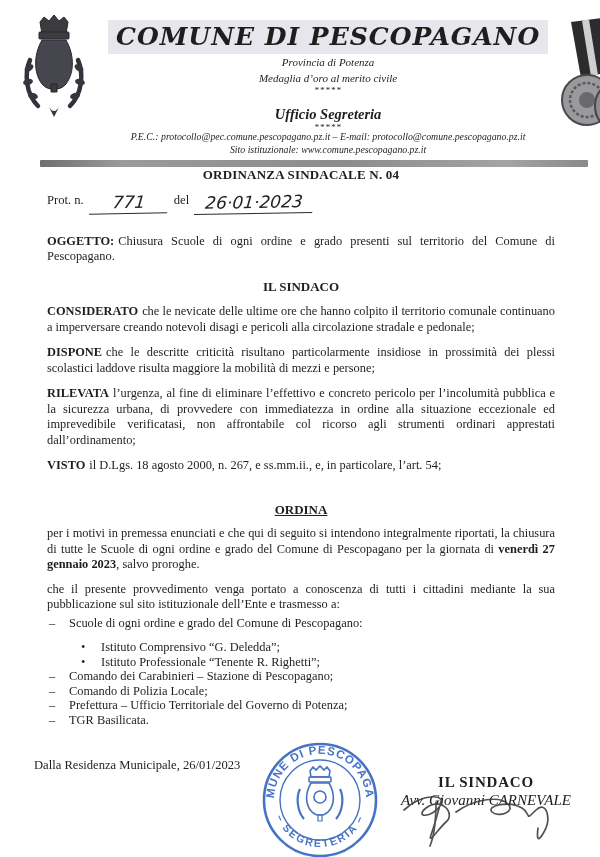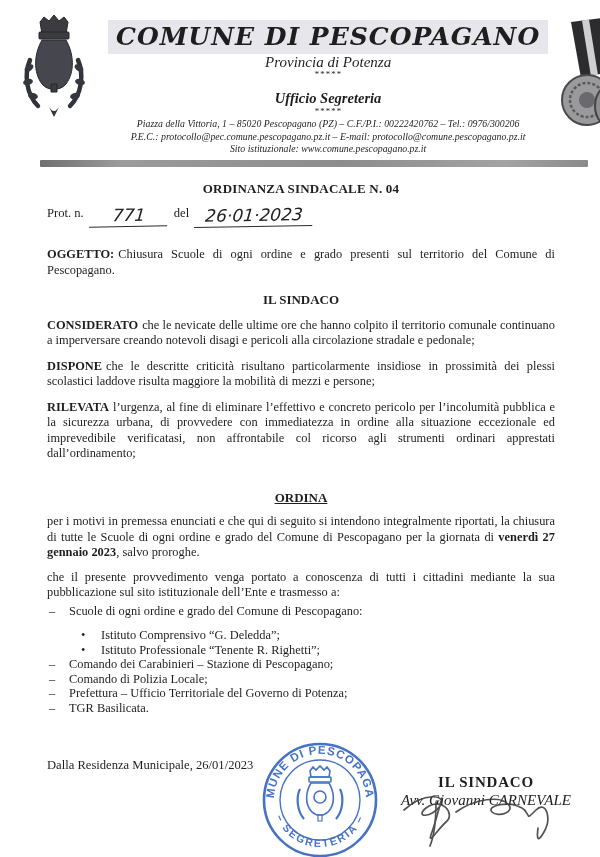--- a/index.html
+++ b/index.html
@@ -25,35 +25,35 @@
     margin-top: 14px;
     padding: 2px 8px 3px;
     background: #e6e6ec;
     font-family: "DejaVu Serif", serif;
     font-weight: bold;
     font-style: italic;
     font-size: 25px;
     letter-spacing: 1px;
     white-space: nowrap;
   }
-  .head-sub { font-size: 15px; line-height: 16px; }
+  .head-sub { font-size: 11px; line-height: 16px; }
   .head-stars { font-size: 9px; line-height: 8px; letter-spacing: 1px; }
   .head-office { font-size: 14.5px; font-weight: bold; line-height: 17px; margin-top: 12px; }
   .head-addr { font-size: 9.8px; line-height: 12.5px; }
   .head-addr.first { margin-top: 3px; }
   .divider-bar {
     height: 7px;
     margin: 4px 12px 0 40px;
     background: linear-gradient(90deg, #6f6f6f, #9b9b9b 15%, #8c8c8c 55%, #a3a3a3 85%, #8a8a8a);
     border-radius: 1px;
   }
 
   
   .content { margin: 0 45px 0 47px; font-size: 12.4px; line-height: 15.5px; }
-  .doc-title { margin-top: 14px; text-align: center; font-size: 13px; font-weight: bold; letter-spacing: .2px; }
+  .doc-title { margin-top: 0; text-align: center; font-size: 13px; font-weight: bold; letter-spacing: .2px; }
   .section-heading { text-align: center; font-size: 13px; font-weight: bold; }
   .mt-lg { margin-top: 14px; }
   .mt-md { margin-top: 28px; text-decoration: underline; }
   .prot-line { margin-top: 10px; font-size: 12.6px; display: flex; gap: 6px; }
   .hand {
     display: inline-block;
     border-bottom: 1.2px solid #2a2a2a;
     text-align: center;
     font-family: "DejaVu Sans", sans-serif;
     font-style: italic;
@@ -72,21 +72,21 @@
   .b { font-weight: bold; }
 
   .dash-list { list-style: none; margin-top: 3px; line-height: 14.6px; }
   .dash-list > li { display: flex; gap: 10px; padding-left: 2px; flex-wrap: wrap; }
   .dash-list .marker { flex: 0 0 10px; }
   .bullet-list { list-style: none; flex: 1 1 100%; }
   .bullet-list li { display: flex; gap: 12px; padding-left: 32px; }
   .bullet-list .marker { flex: 0 0 8px; }
 
   
-  .place-date { position: absolute; left: 47px; top: 758px; font-size: 12.6px; text-align: center; }
+  .place-date { position: absolute; left: 34px; top: 758px; font-size: 12.6px; text-align: center; }
   .stamp { position: absolute; left: 252px; top: 739px; width: 136px; height: 122px; }
   .signature { position: absolute; left: 378px; top: 774px; width: 216px; text-align: center; }
   .sig-role { font-size: 15px; font-weight: bold; letter-spacing: .8px; }
   .sig-name { font-size: 15px; font-style: italic; margin-top: 1px; }
   .sig-scribble { position: absolute; left: 18px; top: 14px; pointer-events: none; }
 </style>
 </head>
 <body>
 
 <div class="page">
@@ -112,24 +112,24 @@
           <ellipse cx="62" cy="72" rx="5" ry="3" transform="rotate(15 62 72)"></ellipse>
           <ellipse cx="57" cy="86" rx="5" ry="3" transform="rotate(-15 57 86)"></ellipse>
           <path d="M30 95 C34 103 38 103 42 95 L36 107 Z"></path>
         </g>
       </svg>
     </div>
 
     <div class="head-center">
       <div><span class="muni-title">COMUNE DI PESCOPAGANO</span></div>
       <div class="head-sub">Provincia di Potenza</div>
+      <div class="head-sub">Medaglia d’oro al merito civile</div>
       <div class="head-stars">*****</div>
       <div class="head-office">Ufficio Segreteria</div>
       <div class="head-stars">*****</div>
-      <div class="head-addr first">Piazza della Vittoria, 1 – 85020 Pescopagano (PZ) – C.F./P.I.: 00222420762 – Tel.: 0976/300206</div>
       <div class="head-addr">P.E.C.: protocollo@pec.comune.pescopagano.pz.it – E-mail: protocollo@comune.pescopagano.pz.it</div>
       <div class="head-addr">Sito istituzionale: www.comune.pescopagano.pz.it</div>
     </div>
 
     <div class="medals-box">
       <svg width="96" height="122" viewBox="0 0 96 122">
         <g>
           <polygon points="16,6 46,2 54,56 26,62" fill="#2c2c2e"></polygon>
           <polygon points="27,4.5 34,3.6 43,59 36,60.5" fill="#cfcfcf"></polygon>
           <polygon points="48,8 88,14 80,68 46,60" fill="#252527"></polygon>
@@ -156,20 +156,21 @@
       <span class="hand w-date">26·01·2023</span>
     </div>
 
     <p class="para oggetto"><span class="lead">OGGETTO:</span><span>Chiusura Scuole di ogni ordine e grado presenti sul territorio del Comune di Pescopagano.</span></p>
 
     <h2 class="section-heading mt-lg">IL SINDACO</h2>
 
     <p class="para"><span class="lead">CONSIDERATO</span><span>che le nevicate delle ultime ore che hanno colpito il territorio comunale continuano a imperversare creando notevoli disagi e pericoli alla circolazione stradale e pedonale;</span></p>
     <p class="para"><span class="lead">DISPONE</span><span>che le descritte criticità risultano particolarmente insidiose in prossimità dei plessi scolastici laddove risulta maggiore la mobilità di mezzi e persone;</span></p>
     <p class="para"><span class="lead">RILEVATA</span><span>l’urgenza, al fine di eliminare l’effettivo e concreto pericolo per l’incolumità pubblica e la sicurezza urbana, di provvedere con immediatezza in ordine alla situazione eccezionale ed imprevedibile verificatasi, non affrontabile col ricorso agli strumenti ordinari apprestati dall’ordinamento;</span></p>
+    <p class="para"><span class="lead">VISTO</span><span>il D.Lgs. 18 agosto 2000, n. 267, e ss.mm.ii., e, in particolare, l’art. 54;</span></p>
 
     <h2 class="section-heading mt-md">ORDINA</h2>
 
     <p class="para tight"><span>per i motivi in premessa enunciati e che qui di seguito si intendono integralmente riportati, la chiusura di tutte le Scuole di ogni ordine e grado del Comune di Pescopagano per la giornata di </span><span class="b">venerdì 27 gennaio 2023</span><span>, salvo proroghe.</span></p>
 
 
     <p class="para tight">che il presente provvedimento venga portato a conoscenza di tutti i cittadini mediante la sua pubblicazione sul sito istituzionale dell’Ente e trasmesso a:</p>
 
     <ul class="dash-list">
       <li>

